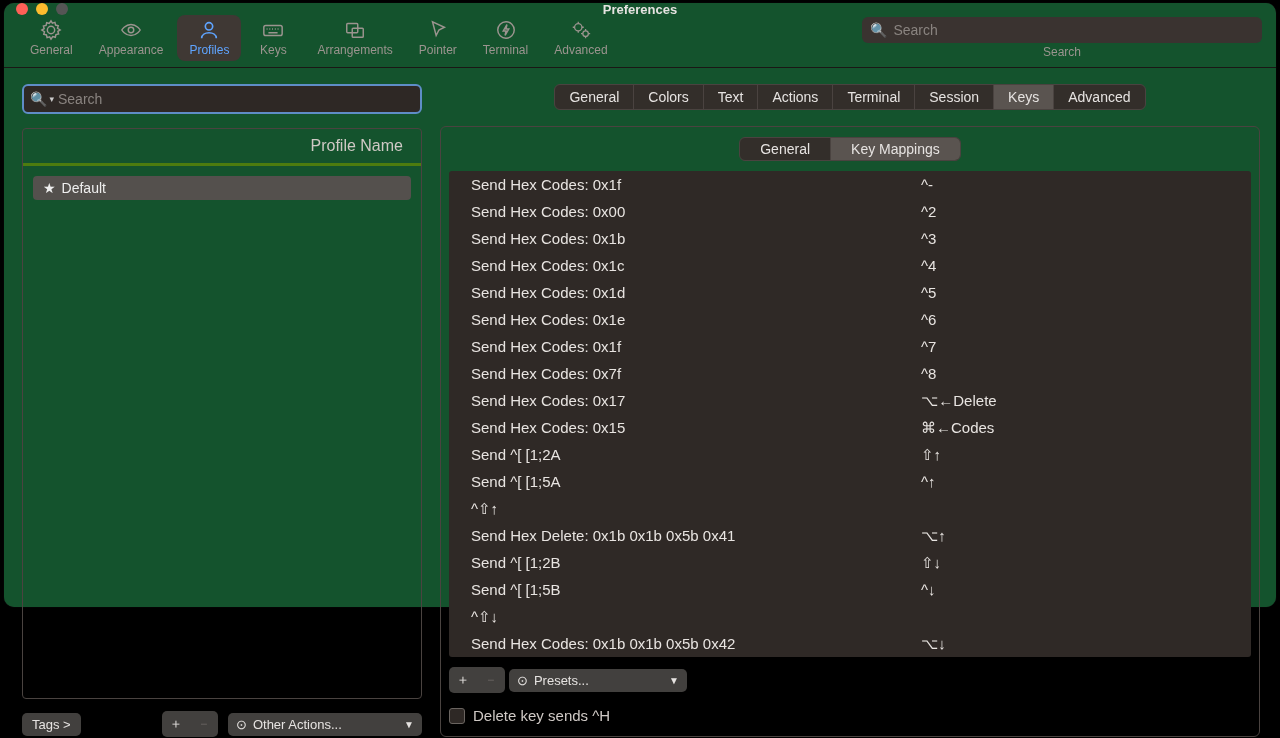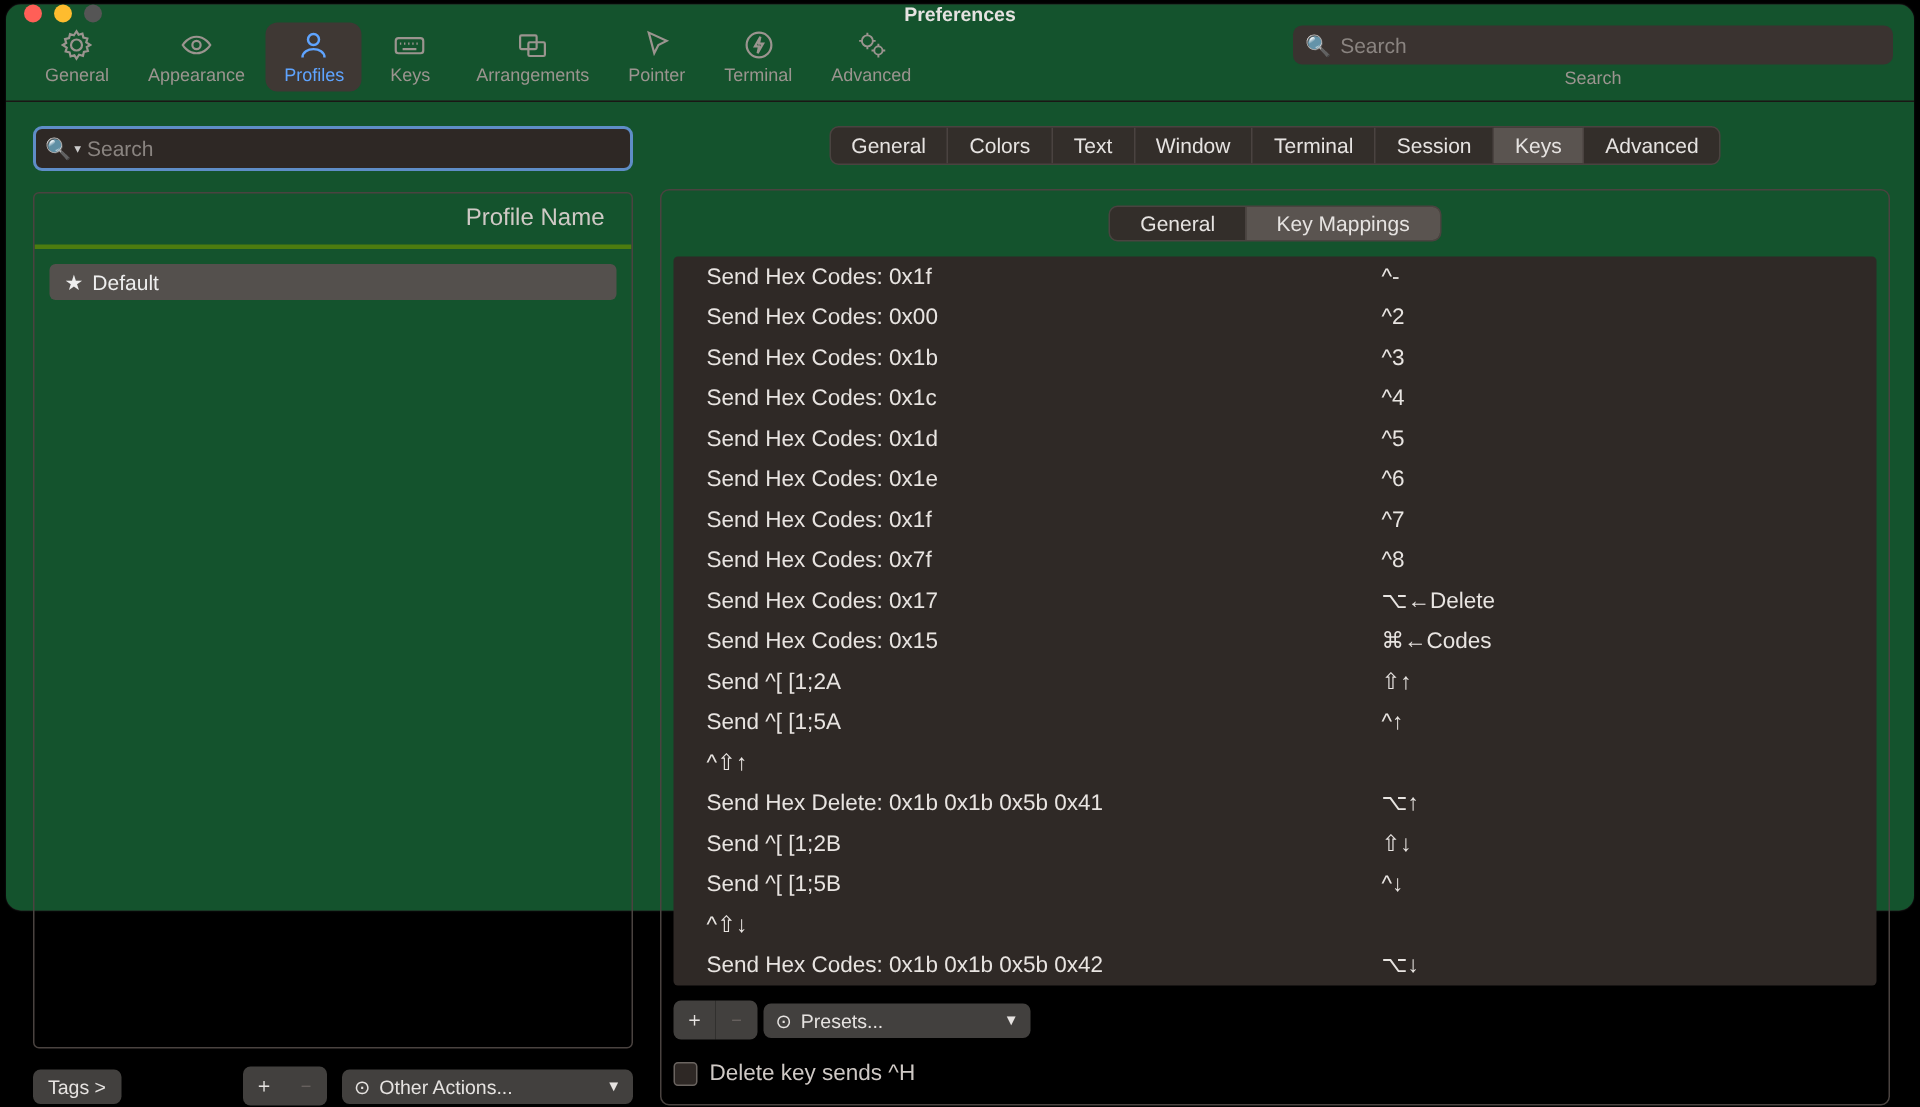--- a/index.html
+++ b/index.html
@@ -403,21 +403,21 @@
         </div>
       </div>
     </div>
 
     <div class="right-panel">
       <div class="seg-row">
         <div class="seg" id="profile-tabs">
             <button>General</button>
             <button>Colors</button>
             <button>Text</button>
-            <button>Window</button>
+            <button>Actions</button>
             <button>Terminal</button>
             <button>Session</button>
             <button class="active">Keys</button>
             <button>Advanced</button>
           </div>
       </div>
       <div class="pane">
         <div class="seg-row">
           <div class="seg small" id="keys-subtabs">
               <button>General</button>

